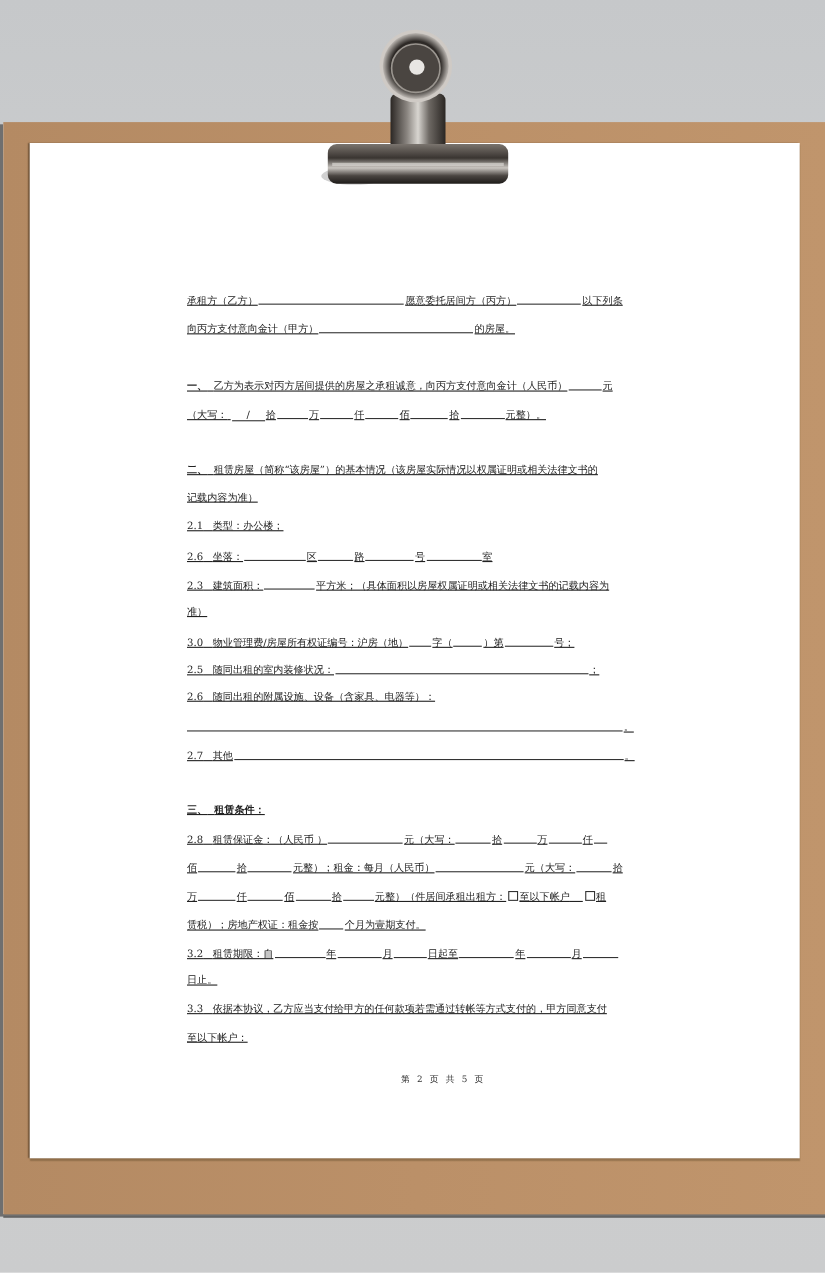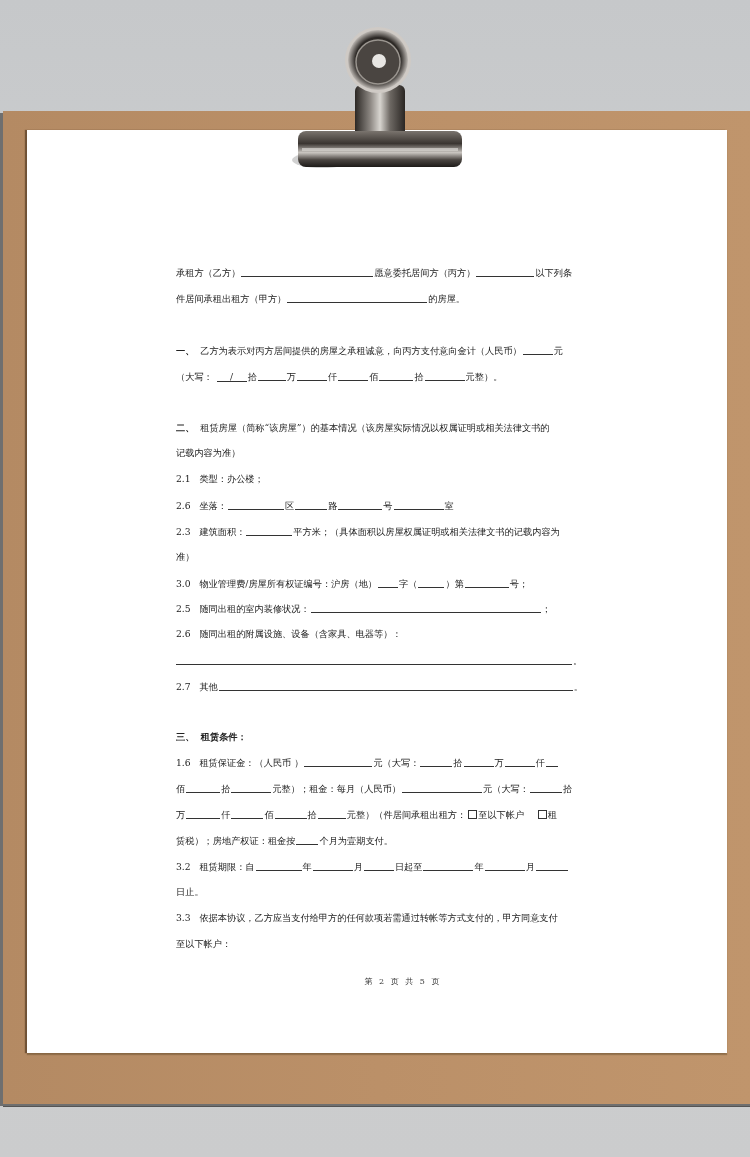--- a/index.html
+++ b/index.html
@@ -6,21 +6,21 @@
   body{width:750px;height:1157px;position:relative;overflow:hidden;
        background:linear-gradient(180deg,#c6c8ca 0%,#cfd1d2 40%,#cbcccd 100%);
        font-family:"DejaVu Serif","Liberation Serif",serif;}
   .board{position:absolute;left:3px;top:111px;width:750px;height:993px;
          background:linear-gradient(90deg,#b48a63 0%,#bb9068 50%,#c0956c 100%);
          box-shadow:-3px 2px 0 #6f6f6f, 0 3px 0 #555;}
   .paper{position:absolute;left:27px;top:130px;width:700px;height:923px;background:#fff;
          box-shadow:-2px 0 1px rgba(60,40,20,.55), 0 2px 1px rgba(80,60,30,.35);}
   .clip{position:absolute;left:0;top:0;width:750px;height:190px;pointer-events:none;}
   .doc{position:absolute;left:170px;top:262px;width:412px;font-size:9.2px;color:#222;line-height:12px;}
-  .ln{position:absolute;left:6px;white-space:nowrap;}
+  .ln{position:absolute;left:0;white-space:nowrap;text-decoration:underline;}
   .u{display:inline-block;border-bottom:1px solid #333;height:9px;vertical-align:baseline;margin:0 1px;position:relative;top:1px;}
   .h{font-weight:bold;}
   .footer{position:absolute;left:0;top:976px;width:750px;text-align:center;font-size:8px;color:#333;letter-spacing:2px;padding-left:28px;}
   .cb{display:inline-block;width:7px;height:7px;border:1px solid #333;margin:0 1px 0 2px;vertical-align:-1px;}
 </style>
 </head>
 <body>
 
 <div class="board"></div>
 <div class="paper"></div>
@@ -56,21 +56,21 @@
   <rect x="298" y="131" width="164" height="36" rx="8" fill="url(#bar)"></rect>
   <rect x="302" y="148" width="156" height="3" fill="#d9d6d2" opacity=".7"></rect>
 </svg>
 
 <div class="doc">
 
   <div class="ln" style="top:4px">
     <span>承租方（乙方）</span><span class="u" style="width:132px"></span><span>愿意委托居间方（丙方）</span><span class="u" style="width:58px"></span><span>以下列条</span>
   </div>
   <div class="ln" style="top:30px">
-    <span>件居间承租出租方（甲方）</span><span class="u" style="width:140px"></span><span>的房屋。</span>
+    <span>向丙方支付意向金计（甲方）</span><span class="u" style="width:140px"></span><span>的房屋。</span>
   </div>
 
   <div class="ln" style="top:82px">
     <span class="h">一、</span>&nbsp;&nbsp;<span>乙方为表示对丙方居间提供的房屋之承租诚意，向丙方支付意向金计（人民币）</span><span class="u" style="width:30px"></span><span>元</span>
   </div>
   <div class="ln" style="top:108px">
     <span>（大写：</span>&nbsp;<span class="u" style="width:30px;text-align:center"><span style="position:relative;top:-1px">/</span></span><span>拾</span><span class="u" style="width:28px"></span><span>万</span><span class="u" style="width:30px"></span><span>仟</span><span class="u" style="width:30px"></span><span>佰</span><span class="u" style="width:34px"></span><span>拾</span><span class="u" style="width:40px"></span><span>元整）。</span>
   </div>
 
   <div class="ln" style="top:160px">
@@ -101,21 +101,21 @@
     <span class="u" style="width:396px;margin-left:0"></span><span>。</span>
   </div>
   <div class="ln" style="top:418px">
     <span>2.7</span>&nbsp;&nbsp;&nbsp;<span>其他</span><span class="u" style="width:354px"></span><span>。</span>
   </div>
 
   <div class="ln h" style="top:469px">
     <span>三、</span>&nbsp;&nbsp;<span>租赁条件：</span>
   </div>
   <div class="ln" style="top:494px">
-    <span>1.6</span>&nbsp;&nbsp;&nbsp;<span>租赁保证金：（人民币 ）</span><span class="u" style="width:68px"></span><span>元（大写：</span><span class="u" style="width:32px"></span><span>拾</span><span class="u" style="width:30px"></span><span>万</span><span class="u" style="width:30px"></span><span>仟</span><span class="u" style="width:12px"></span>
+    <span>2.8</span>&nbsp;&nbsp;&nbsp;<span>租赁保证金：（人民币 ）</span><span class="u" style="width:68px"></span><span>元（大写：</span><span class="u" style="width:32px"></span><span>拾</span><span class="u" style="width:30px"></span><span>万</span><span class="u" style="width:30px"></span><span>仟</span><span class="u" style="width:12px"></span>
   </div>
   <div class="ln" style="top:520px">
     <span>佰</span><span class="u" style="width:34px"></span><span>拾</span><span class="u" style="width:40px"></span><span>元整）；租金：每月（人民币）</span><span class="u" style="width:80px"></span><span>元（大写：</span><span class="u" style="width:32px"></span><span>拾</span>
   </div>
   <div class="ln" style="top:546px">
     <span>万</span><span class="u" style="width:34px"></span><span>仟</span><span class="u" style="width:32px"></span><span>佰</span><span class="u" style="width:32px"></span><span>拾</span><span class="u" style="width:28px"></span><span>元整）（件居间承租出租方：</span><span class="cb"></span><span>至以下帐户</span>&nbsp;&nbsp;&nbsp;&nbsp;<span class="cb"></span><span>租</span>
   </div>
   <div class="ln" style="top:572px">
     <span>赁税）；房地产权证：租金按</span><span class="u" style="width:22px"></span><span>个月为壹期支付。</span>
   </div>

